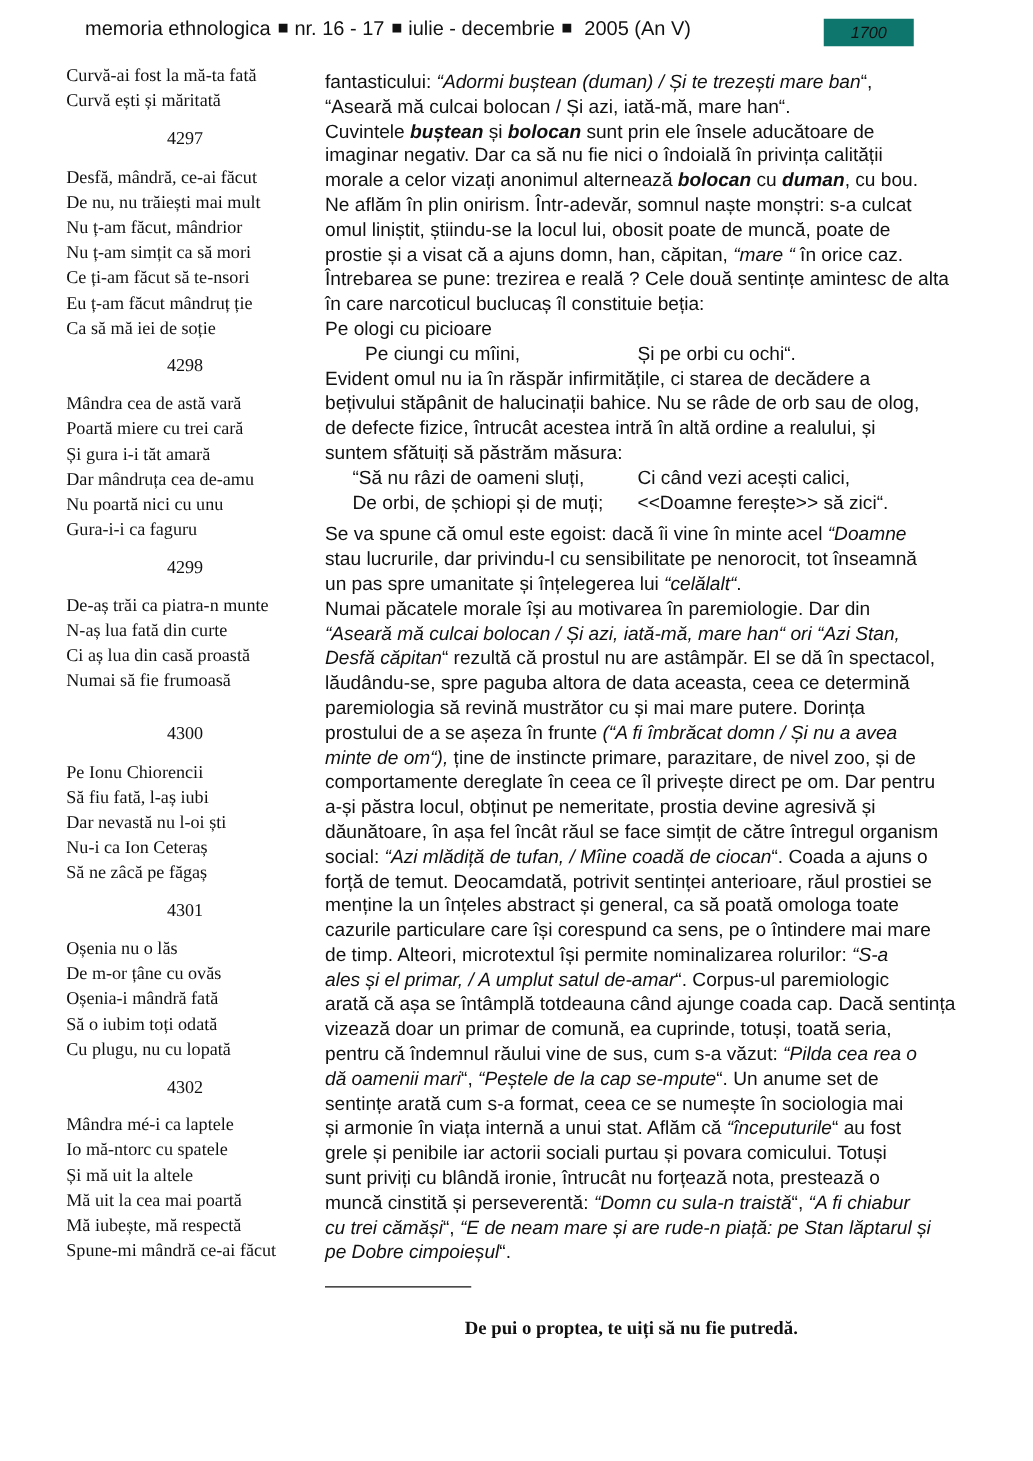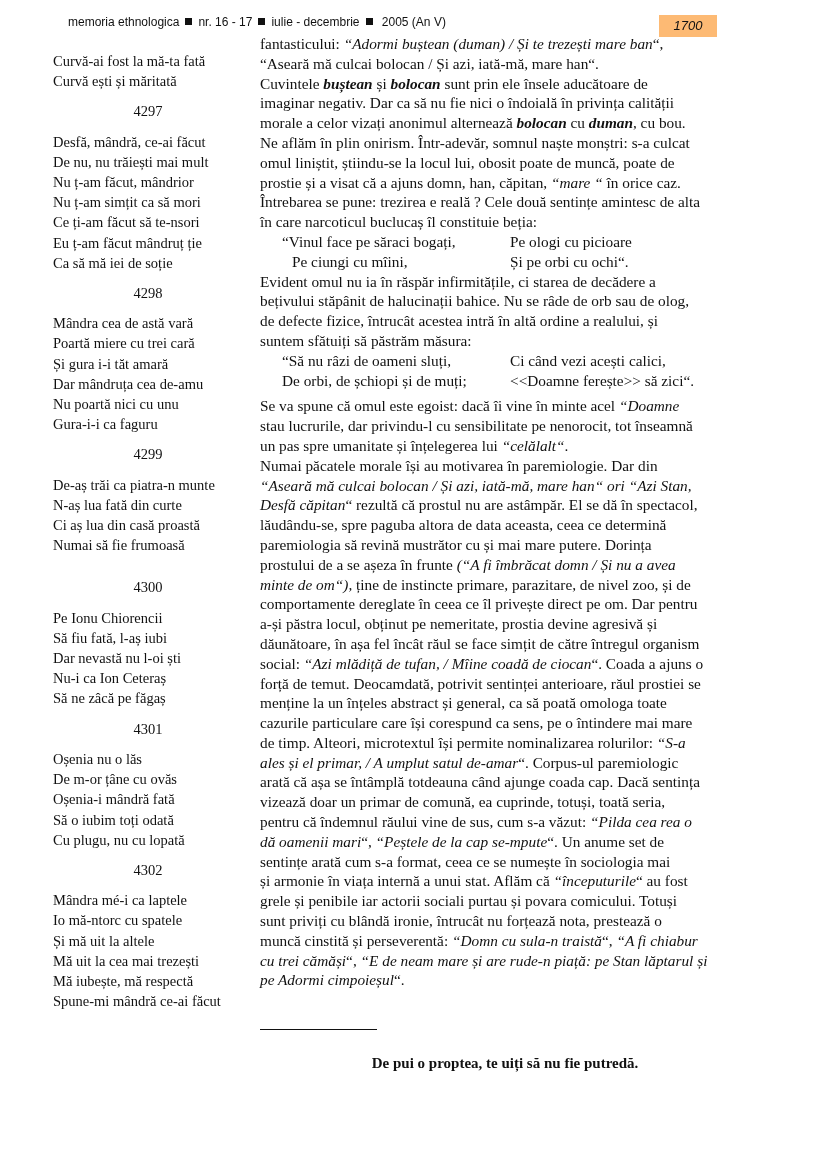--- a/index.html
+++ b/index.html
@@ -1,23 +1,23 @@
 <!DOCTYPE html>
 <html><head>
 <meta charset="utf-8">
 <style>
   html, body { margin:0; padding:0; background:#ffffff; }
   body { width:826px; height:1169px; position:relative; overflow:hidden; color:#111; }
-  .header { position:absolute; left:52px; top:15px; font-family:"Liberation Sans", sans-serif; font-size:12px; color:#111; white-space:nowrap;padding-left:16px; }
+  .header { position:absolute; left:52px; top:15px; font-family:"Liberation Sans", sans-serif; font-size:16px; color:#111; white-space:nowrap;padding-left:16px; }
   .header .sq { display:inline-block; width:7px; height:7px; background:#111; margin:0 6px; vertical-align:middle; position:relative; top:-1px; }
-  .pagenum { position:absolute; left:659px; top:15px; width:58px; height:22px; background:#fdba74; font-family:"Liberation Sans", sans-serif; font-style:italic; font-size:13px; text-align:center; line-height:22px; }
+  .pagenum { position:absolute; left:659px; top:15px; width:72px; height:22px; background:#0f766e; font-family:"Liberation Sans", sans-serif; font-style:italic; font-size:13px; text-align:center; line-height:22px; }
   .left { position:absolute; left:53px; top:51px; width:200px; font-family:Liberation Serif, serif; font-size:14.5px; line-height:20.2px; }
   .left .num { text-align:center; width:190px; margin:10px 0 10px 0; }
   .left .line { white-space:nowrap; }
-  .right { position:absolute; left:260px; top:34px; width:480px; font-family:Liberation Serif, serif; font-size:15.3px; line-height:19.8px; }
+  .right { position:absolute; left:260px; top:56px; width:480px; font-family:Liberation Sans, sans-serif; font-size:15.3px; line-height:19.8px; }
   .right .l { white-space:nowrap; }
   .right .verse { display:flex; white-space:nowrap; }
   .right .verse .a { width:228px; padding-left:22px; }
   .right .verse .a2 { width:218px; padding-left:32px; }
   .right .sp { height:6px; }
   i { font-style:italic; }
   b { font-weight:bold; }
   .rule { position:absolute; left:260px; top:1029px; width:117px; border-top:1px solid #111; }
   .proverb { position:absolute; left:260px; top:1055px; width:490px; text-align:center; font-family:"Liberation Serif", serif; font-weight:bold; font-size:15px; }
 </style>
@@ -62,39 +62,38 @@
       <div class="num">4301</div>
       <div class="line">Oșenia nu o lăs</div>
       <div class="line">De m-or țâne cu ovăs</div>
       <div class="line">Oșenia-i mândră fată</div>
       <div class="line">Să o iubim toți odată</div>
       <div class="line">Cu plugu, nu cu lopată</div>
       <div class="num">4302</div>
       <div class="line">Mândra mé-i ca laptele</div>
       <div class="line">Io mă-ntorc cu spatele</div>
       <div class="line">Și mă uit la altele</div>
-      <div class="line">Mă uit la cea mai trezești</div>
+      <div class="line">Mă uit la cea mai poartă</div>
       <div class="line">Mă iubește, mă respectă</div>
       <div class="line">Spune-mi mândră ce-ai făcut</div>
     </div>
 </div>
 
 <div class="right">
   <div class="l"><span>fantasticului: </span><i>“Adormi buștean (duman) / Și te trezești mare ban</i><span>“,</span></div>
   <div class="l">“Aseară mă culcai bolocan / Și azi, iată-mă, mare han“.</div>
   <div class="l"><span>Cuvintele </span><b><i>buștean</i></b><span> și </span><b><i>bolocan</i></b><span> sunt prin ele însele aducătoare de</span></div>
   <div class="l">imaginar negativ. Dar ca să nu fie nici o îndoială în privința calității</div>
   <div class="l"><span>morale a celor vizați anonimul alternează </span><b><i>bolocan</i></b><span> cu </span><b><i>duman</i></b><span>, cu bou.</span></div>
   <div class="l">Ne aflăm în plin onirism. Într-adevăr, somnul naște monștri: s-a culcat</div>
   <div class="l">omul liniștit, știindu-se la locul lui, obosit poate de muncă, poate de</div>
   <div class="l"><span>prostie și a visat că a ajuns domn, han, căpitan, </span><i>“mare “</i><span> în orice caz.</span></div>
   <div class="l">Întrebarea se pune: trezirea e reală ? Cele două sentințe amintesc de alta</div>
   <div class="l">în care narcoticul buclucaș îl constituie beția:</div>
   <div class="verse">
-      <span class="a">“Vinul face pe săraci bogați,</span>
       <span>Pe ologi cu picioare</span>
     </div>
   <div class="verse">
       <span class="a2">Pe ciungi cu mîini,</span>
       <span>Și pe orbi cu ochi“.</span>
     </div>
   <div class="l">Evident omul nu ia în răspăr infirmitățile, ci starea de decădere a</div>
   <div class="l">bețivului stăpânit de halucinații bahice. Nu se râde de orb sau de olog,</div>
   <div class="l">de defecte fizice, întrucât acestea intră în altă ordine a realului, și</div>
   <div class="l">suntem sfătuiți să păstrăm măsura:</div>
@@ -129,17 +128,17 @@
   <div class="l">arată că așa se întâmplă totdeauna când ajunge coada cap. Dacă sentința</div>
   <div class="l">vizează doar un primar de comună, ea cuprinde, totuși, toată seria,</div>
   <div class="l"><span>pentru că îndemnul răului vine de sus, cum s-a văzut: </span><i>“Pilda cea rea o</i></div>
   <div class="l"><i>dă oamenii mari</i><span>“, </span><i>“Peștele de la cap se-mpute</i><span>“. Un anume set de</span></div>
   <div class="l">sentințe arată cum s-a format, ceea ce se numește în sociologia mai</div>
   <div class="l"><span>și armonie în viața internă a unui stat. Aflăm că </span><i>“începuturile</i><span>“ au fost</span></div>
   <div class="l">grele și penibile iar actorii sociali purtau și povara comicului. Totuși</div>
   <div class="l">sunt priviți cu blândă ironie, întrucât nu forțează nota, prestează o</div>
   <div class="l"><span>muncă cinstită și perseverentă: </span><i>“Domn cu sula-n traistă</i><span>“, </span><i>“A fi chiabur</i></div>
   <div class="l"><i>cu trei cămăși</i><span>“, </span><i>“E  de neam mare și are rude-n piață: pe Stan lăptarul și</i></div>
-  <div class="l"><i>pe Adormi cimpoieșul</i><span>“.</span></div>
+  <div class="l"><i>pe Dobre cimpoieșul</i><span>“.</span></div>
 </div>
 
 <div class="rule"></div>
 <div class="proverb">De pui o proptea, te uiți să nu fie putredă.</div>
 
 </body></html>

